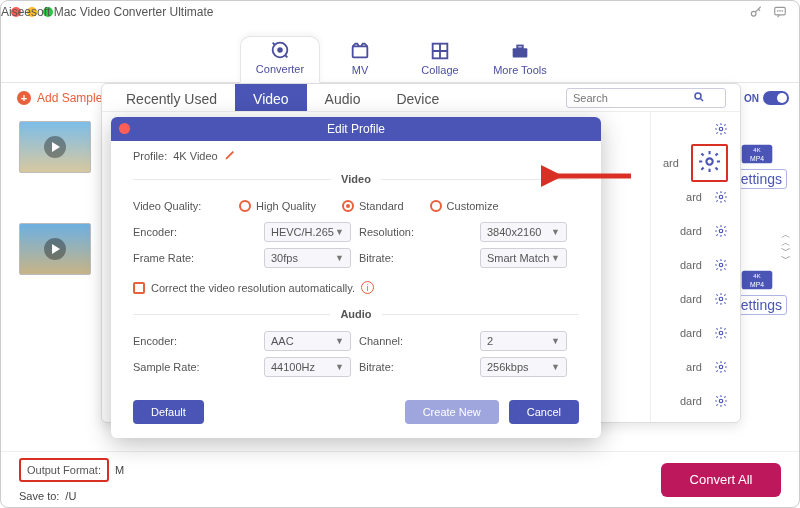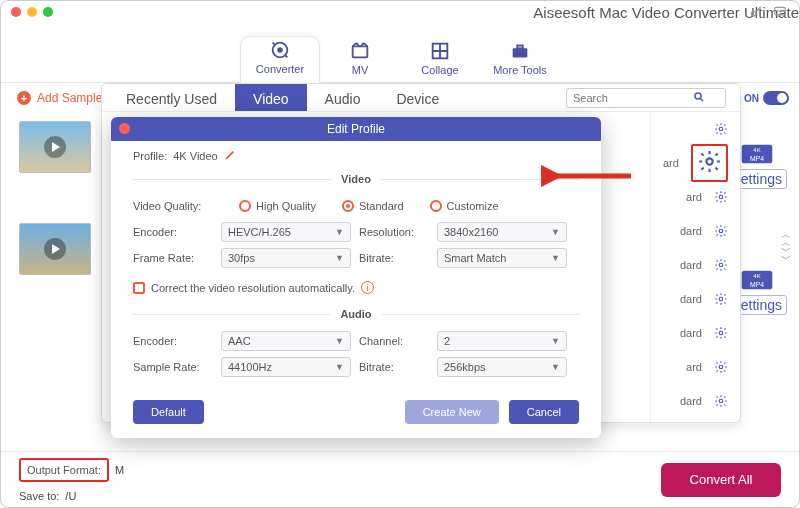--- a/index.html
+++ b/index.html
@@ -2,21 +2,21 @@
 <html><head>
 <meta charset="utf-8">
 <style>
   * { box-sizing: border-box; margin: 0; padding: 0; font-family: -apple-system, "Helvetica Neue", Arial, sans-serif; }
   body { width: 800px; height: 508px; background: #fff; border: 1px solid #ccc; border-radius: 8px; position: relative; overflow: hidden; font-size: 11px; color: #444; }
   
   .titlebar { height: 22px; display: flex; align-items: center; padding: 0 10px; position: relative; }
   .traffic { display: flex; gap: 6px; }
   .tl { width: 10px; height: 10px; border-radius: 50%; }
   .tl.red { background:#ff5f57;} .tl.yellow{background:#ffbd2e;} .tl.green{background:#28c940;}
-  .titlebar .title { position: absolute; left: 0; right: 0; text-align: right; font-size: 15px; color: #555; }
+  .titlebar .title { position: absolute; left: 0; right: 0; text-align: left; font-size: 12px; color: #555; }
   .title-icons { position: absolute; right: 12px; top: 4px; color: #999; display: flex; gap: 10px; }
   
   .maintabs { height: 60px; display: flex; justify-content: center; align-items: flex-end; border-bottom: 1px solid #e5e5e5; }
   .mtab { width: 80px; text-align: center; font-size: 11px; color: #4a4e9e; padding-bottom: 6px; }
   .mtab .mico { height: 26px; display: flex; align-items: center; justify-content: center; font-size: 20px; color: #4a4e9e; }
   .mtab.active { background: #fff; border: 1px solid #e5e5e5; border-bottom: 2px solid #fff; border-radius: 10px 10px 0 0; position: relative; top: 1px; box-shadow: 0 -2px 6px rgba(0,0,0,0.05);}
   
   .toolbar { height: 30px; display: flex; align-items: center; padding: 0 16px; }
   .addfiles { color: #e8603c; font-size: 12px; display: flex; align-items: center; gap: 6px;}
   .plus { width: 14px; height: 14px; border-radius: 50%; background: #e8603c; color: #fff; display: inline-flex; align-items: center; justify-content: center; font-size: 11px; font-weight: bold; }
@@ -56,21 +56,21 @@
   .editdlg { position: absolute; left: 110px; top: 116px; width: 490px; background: #fff; border-radius: 6px; box-shadow: 0 6px 24px rgba(0,0,0,0.25); z-index: 20; overflow: hidden; }
   .edhdr { background: #4a55b5; color: #fff; height: 24px; display: flex; align-items: center; justify-content: center; position: relative; font-size: 12px;}
   .edclose { position: absolute; left: 8px; top: 6px; width: 11px; height: 11px; background: #ff5f57; border-radius: 50%;}
   .edbody { padding: 8px 22px 12px 22px; font-size: 11px; color: #555;}
   .profline { display:flex; align-items:center; gap:6px; padding-bottom:6px;}
   .pencil { color:#e8603c; }
   .divlbl { position: relative; text-align:center; margin: 4px 0 8px 0;}
   .divlbl::before { content:""; position:absolute; left:0; right:0; top:50%; border-top:1px solid #e8e8e8; z-index:0;}
   .divlbl span { background:#fff; padding:0 10px; position:relative; z-index:1; color:#555; font-weight:600;}
   .row { display: grid; grid-template-columns: 80px 130px 70px 130px; gap: 8px; align-items: center; height: 26px;}
-  .sel { height: 20px; border: 1px solid #d0d0d8; background: #f7f7fb; border-radius: 3px; display: flex; align-items: center; justify-content: space-between; padding: 0 6px; font-size: 11px; color: #555; cursor: pointer;}
+  .sel { height: 20px; border: 1px solid #d0d0d8; background: #f7f7fb; border-radius: 3px; display: flex; align-items: center; justify-content: space-between; padding: 0 6px; font-size: 11px; color: #555; cursor: pointer; margin-left: 43px;}
   .sel .caret { color: #777; font-size: 9px;}
   .qrow { display:flex; gap:26px; align-items:center; margin-left:0; height:26px;}
   .qopt { display:flex; align-items:center; gap:5px; font-size:11px; color:#555;}
   .radio { width:12px; height:12px; border:2px solid #e8603c; border-radius:50%; display:inline-block; position:relative;}
   .radio.sel-on::after { content:""; position:absolute; left:2px; top:2px; width:4px; height:4px; background:#e8603c; border-radius:50%;}
   .chkrow { display:flex; align-items:center; gap:6px; margin: 10px 0 14px 0;}
   .chk { width:12px; height:12px; border:2px solid #e8603c; border-radius:2px;}
   .info { width:13px; height:13px; border:1px solid #e8603c; border-radius:50%; color:#e8603c; font-size:9px; display:inline-flex; align-items:center; justify-content:center;}
   .edftr { display:flex; gap:10px; padding: 8px 22px 14px 22px; align-items:center;}
   .btn { height: 24px; border: none; border-radius: 4px; padding: 0 18px; font-size: 11px; cursor: pointer;}

